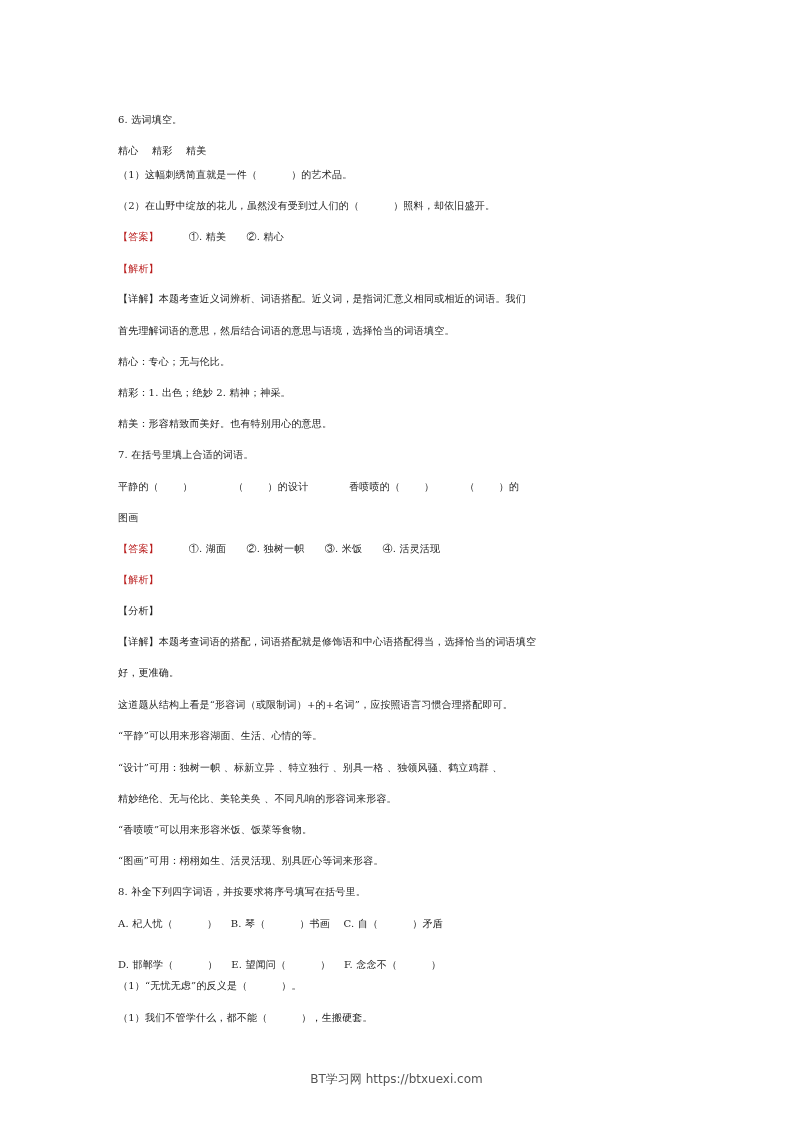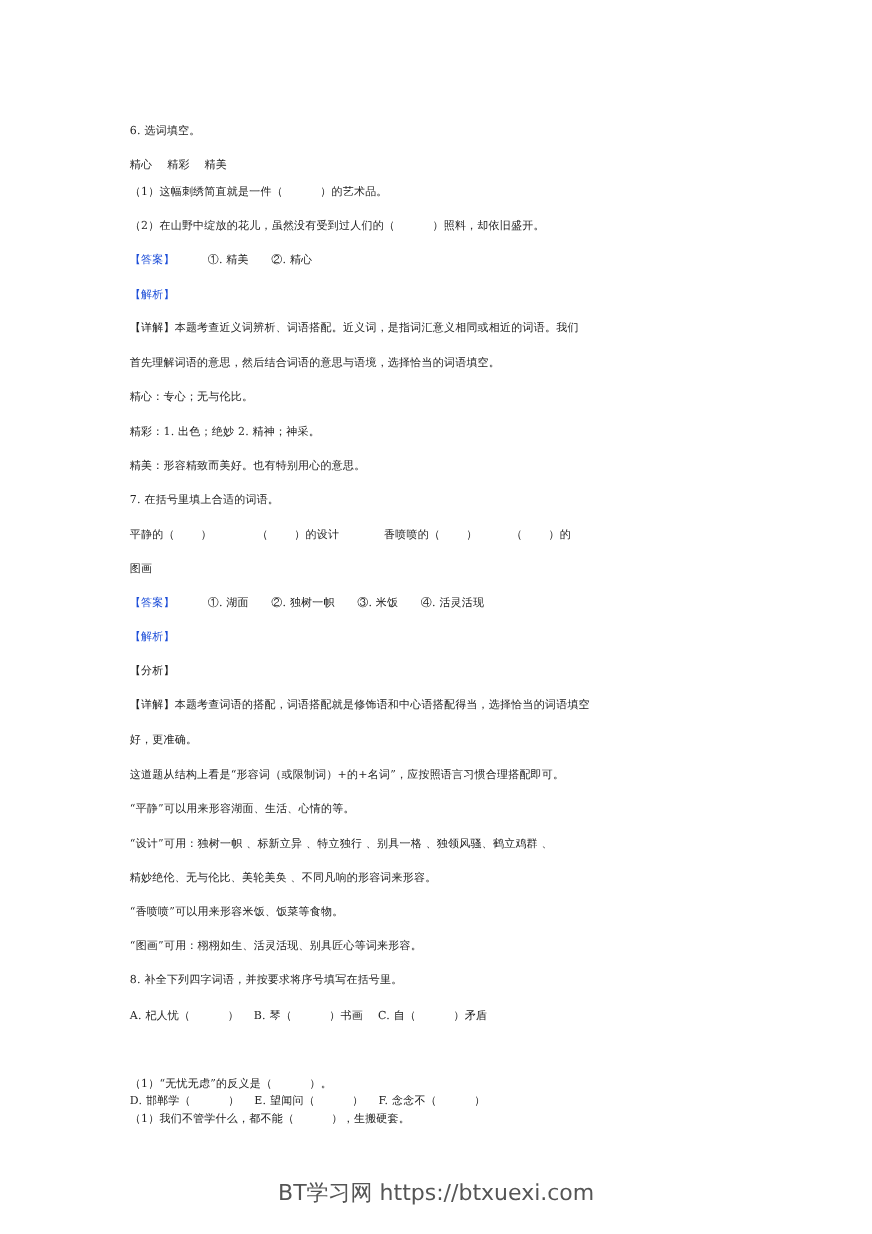--- a/index.html
+++ b/index.html
@@ -6,26 +6,26 @@
     body {
       width: 793px; height: 1122px; position: relative; overflow: hidden;
       font-family: "DejaVu Serif", "Liberation Serif", serif;
       color: #222222;
     }
     .page { position: absolute; left: 118px; top: 0; width: 560px; }
     .line {
       position: absolute; left: 0; white-space: nowrap;
       font-size: 10px; line-height: 16px; letter-spacing: 0.2px;
     }
-    .blue { color: #1d4ed8; }
+    .blue { color: #b91c1c; }
     .gap { display: inline-block; }
     .footer {
       position: absolute; top: 1071px; left: 0; width: 793px; text-align: center;
       font-family: "DejaVu Sans", "Liberation Sans", sans-serif;
-      font-size: 20px; color: #555555;
+      font-size: 12px; color: #555555;
     }
   </style>
 </head>
 <body>
 
 <div class="page">
 
   <div class="line" style="top:112px">6. 选词填空。</div>
   <div class="line" style="top:143px">精心　 精彩　 精美</div>
   <div class="line" style="top:167px">（1）这幅刺绣简直就是一件（　　　 ）的艺术品。</div>
@@ -52,18 +52,18 @@
   <div class="line" style="top:665px">好，更准确。</div>
   <div class="line" style="top:697px">这道题从结构上看是“形容词（或限制词）+的+名词”，应按照语言习惯合理搭配即可。</div>
   <div class="line" style="top:728px">“平静”可以用来形容湖面、生活、心情的等。</div>
   <div class="line" style="top:760px">“设计”可用：独树一帜 、标新立异 、特立独行 、别具一格 、独领风骚、鹤立鸡群 、</div>
   <div class="line" style="top:791px">精妙绝伦、无与伦比、美轮美奂 、不同凡响的形容词来形容。</div>
   <div class="line" style="top:822px">“香喷喷”可以用来形容米饭、饭菜等食物。</div>
   <div class="line" style="top:853px">“图画”可用：栩栩如生、活灵活现、别具匠心等词来形容。</div>
 
   <div class="line" style="top:884px">8. 补全下列四字词语，并按要求将序号填写在括号里。</div>
   <div class="line" style="top:916px">A. 杞人忧（　　　 ）　 B. 琴（　　　 ）书画　 C. 自（　　　 ）矛盾</div>
-  <div class="line" style="top:994px">D. 邯郸学（　　　 ）　 E. 望闻问（　　　 ）　 F. 念念不（　　　 ）</div>
+  <div class="line" style="top:957px">D. 邯郸学（　　　 ）　 E. 望闻问（　　　 ）　 F. 念念不（　　　 ）</div>
   <div class="line" style="top:978px">（1）“无忧无虑”的反义是（　　　 ）。</div>
   <div class="line" style="top:1010px">（1）我们不管学什么，都不能（　　　 ），生搬硬套。</div>
 </div>
 
 <div class="footer">BT学习网 https://btxuexi.com</div>
 
 </body></html>

